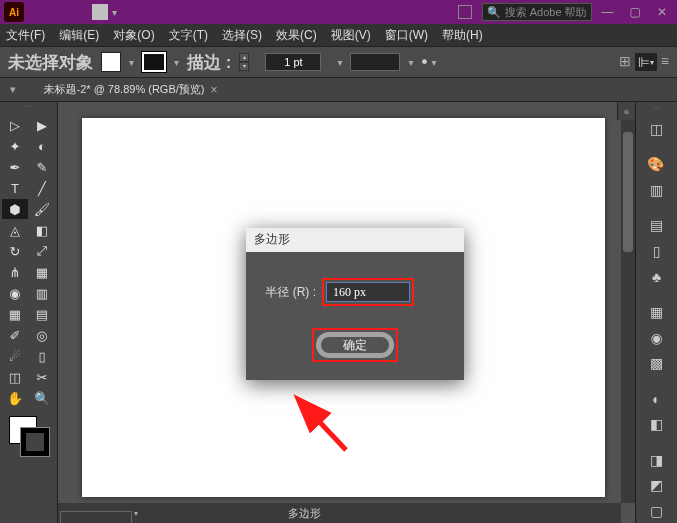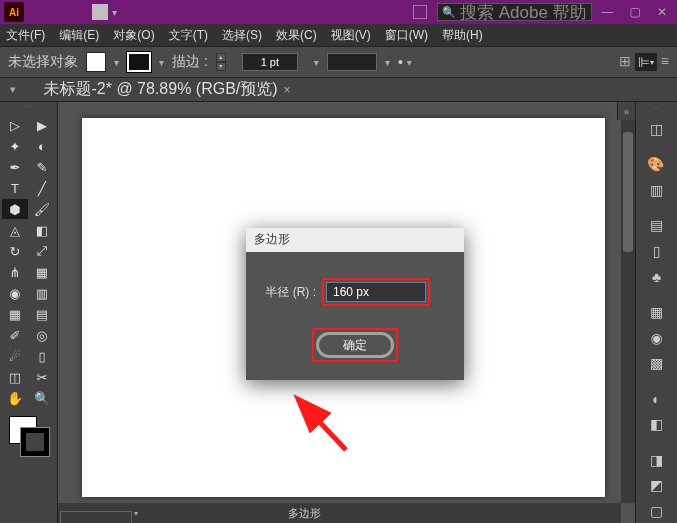--- a/index.html
+++ b/index.html
@@ -9,45 +9,45 @@
 .titlebar { height: 24px; background: #701a75; display: flex; align-items: center; padding: 0 4px; }
 .app-icon { width: 20px; height: 20px; background: #310000; color: #ff9a00; font-weight: bold; font-size: 10px; display: flex; align-items: center; justify-content: center; border-radius: 3px; }
 .titlebar-left { display: flex; align-items: center; gap: 8px; flex: 0 0 auto; }
 .layout-selector { margin-left: 60px; display: flex; align-items: center; gap: 4px; }
 .layout-ico { width: 16px; height: 16px; background: #c0c0c0; }
 .caret { color: #aaa; font-size: 10px; }
 .titlebar-right { margin-left: auto; display: flex; align-items: center; gap: 4px; }
 .search-wrap { display: flex; align-items: center; background: #222; border: 1px solid #555; height: 18px; padding: 0 4px; }
 .branding-ico { width: 14px; height: 14px; border: 1px solid #888; margin-right: 6px; }
 .search-glass { color: #aaa; font-size: 11px; margin-right: 4px; }
-.search-text { color: #888; font-size: 17px; }
+.search-text { color: #888; font-size: 11px; }
 .win-btn { color: #aaa; font-size: 12px; padding: 0 6px; }
 
 
 .menubar { height: 22px; background: #323232; display: flex; align-items: center; padding-left: 0; gap: 2px; }
 .menuitem { color: #ddd; font-size: 12px; padding: 2px 6px; }
 
 
 .ctrlbar { height: 32px; background: #4a4a4a; border-top: 1px solid #222; border-bottom: 1px solid #222; display: flex; align-items: center; padding: 0 8px; gap: 8px; }
-.ctrl-label { color: #ccc; font-size: 14px; }
+.ctrl-label { color: #ccc; font-size: 17px; font-weight: bold; }
 .swatch-fill { width: 20px; height: 20px; background: #fff; border: 1px solid #222; }
 .swatch-stroke { width: 24px; height: 20px; background: #111; border: 2px solid #fff; box-shadow: 0 0 0 1px #000; }
 .stroke-weight { display: flex; align-items: center; gap: 16px; }
 .weight-input { width: 56px; height: 18px; background: #222; color: #fff; font-size: 11px; border: 1px solid #666; display: flex; align-items: center; justify-content: center; }
 .stepper { width: 10px; display: flex; flex-direction: column; }
 .step-btn { height: 9px; background: #555; border: 1px solid #333; color: #ccc; font-size: 6px; line-height: 6px; text-align: center; }
 .style-preview { width: 86px; height: 20px; background: #fff; border: 1px solid #222; display: flex; align-items: center; justify-content: center; font-size: 10px; color: #333; }
 .dots-row { display: flex; gap: 4px; margin-left: auto; }
 .align-btn { background: #222; width: 22px; height: 18px; color: #ccc; font-size: 14px; display: flex; align-items: center; justify-content: center; }
 .ham { color: #aaa; font-size: 14px; }
 
 
 .tabrow { height: 24px; background: #434343; display: flex; align-items: center; padding-left: 10px; border-bottom: 1px solid #222; }
 .home-ico { color: #aaa; font-size: 11px; margin-right: 28px; }
-.doc-tab { color: #ddd; font-size: 16px; margin-right: 6px; }
+.doc-tab { color: #ddd; font-size: 11px; margin-right: 6px; }
 .close-x { color: #aaa; font-size: 12px; }
 
 
 .mainwrap { position: absolute; top: 102px; left: 0; right: 0; bottom: 0; display: flex; }
 
 
 .left-dock { width: 58px; background: #434343; border-right: 1px solid #1e1e1e; display: flex; flex-direction: column; align-items: center; padding-top: 2px; }
 .left-dock .handle { color: #888; font-size: 8px; letter-spacing: 2px; }
 .toolgrid { display: grid; grid-template-columns: 26px 26px; gap: 1px; padding: 2px; }
 .tool { width: 26px; height: 20px; background: #434343; color: #ddd; font-size: 13px; display: flex; align-items: center; justify-content: center; }
@@ -75,21 +75,21 @@
 .dialog { position: absolute; left: 246px; top: 228px; width: 218px; background: #535353; box-shadow: 0 4px 20px rgba(0,0,0,.6); }
 .dlg-title { height: 24px; background: #eeeeee; color: #333; font-size: 12px; padding: 3px 8px; }
 .dlg-body { padding: 26px 4px 18px; }
 .row { display: flex; align-items: center; margin-bottom: 22px; }
 .row-label { color: #ddd; font-size: 12px; width: 66px; text-align: right; margin-right: 6px; }
 .field { height: 20px; background: #333; border: 1px solid #5b7fb1; color: #fff; font-size: 12px; padding: 0 6px; display: flex; align-items: center; }
 .hl-red { border: 2px solid #ff1a1a; padding: 2px; display: inline-block; }
 .mini-step { display: flex; flex-direction: column; }
 .mini-step span { width: 10px; height: 10px; background: #555; border: 1px solid #333; color: #ccc; font-size: 6px; line-height: 7px; text-align: center; }
 .dlg-btns { display: flex; gap: 12px; justify-content: center; margin-top: 6px; }
-.btn { width: 78px; height: 26px; border: 3px solid #a3a3a3; border-radius: 13px; color: #eee; font-size: 12px; display: flex; align-items: center; justify-content: center; background: #535353; }
+.btn { width: 78px; height: 26px; border: 5px solid #a3a3a3; border-radius: 13px; color: #eee; font-size: 12px; display: flex; align-items: center; justify-content: center; background: #535353; }
 .arrow-annot { position: absolute; left: 308px; top: 410px; pointer-events: none; }
 .arrow-annot svg { overflow: visible; }
 </style>
 </head>
 <body>
 
 <div class="titlebar">
   <div class="titlebar-left">
     <div class="app-icon">Ai</div>
     <div class="layout-selector">
@@ -232,21 +232,21 @@
 </div>
 
 <div class="collapse-arrows">«</div>
 
 <div class="dialog">
   <div class="dlg-title">多边形</div>
   <div class="dlg-body">
     <div class="row">
       <span class="row-label">半径 (R) :</span>
       <span class="hl-red">
-        <span class="field" style="width:100px;">160 px</span>
+        <span class="field" style="width:84px;font-family:Liberation Serif, serif;">160 px</span>
       </span>
     </div>
     <div class="dlg-btns">
       <span class="hl-red">
         <div class="btn">确定</div>
       </span>
     </div>
   </div>
 </div>
 

